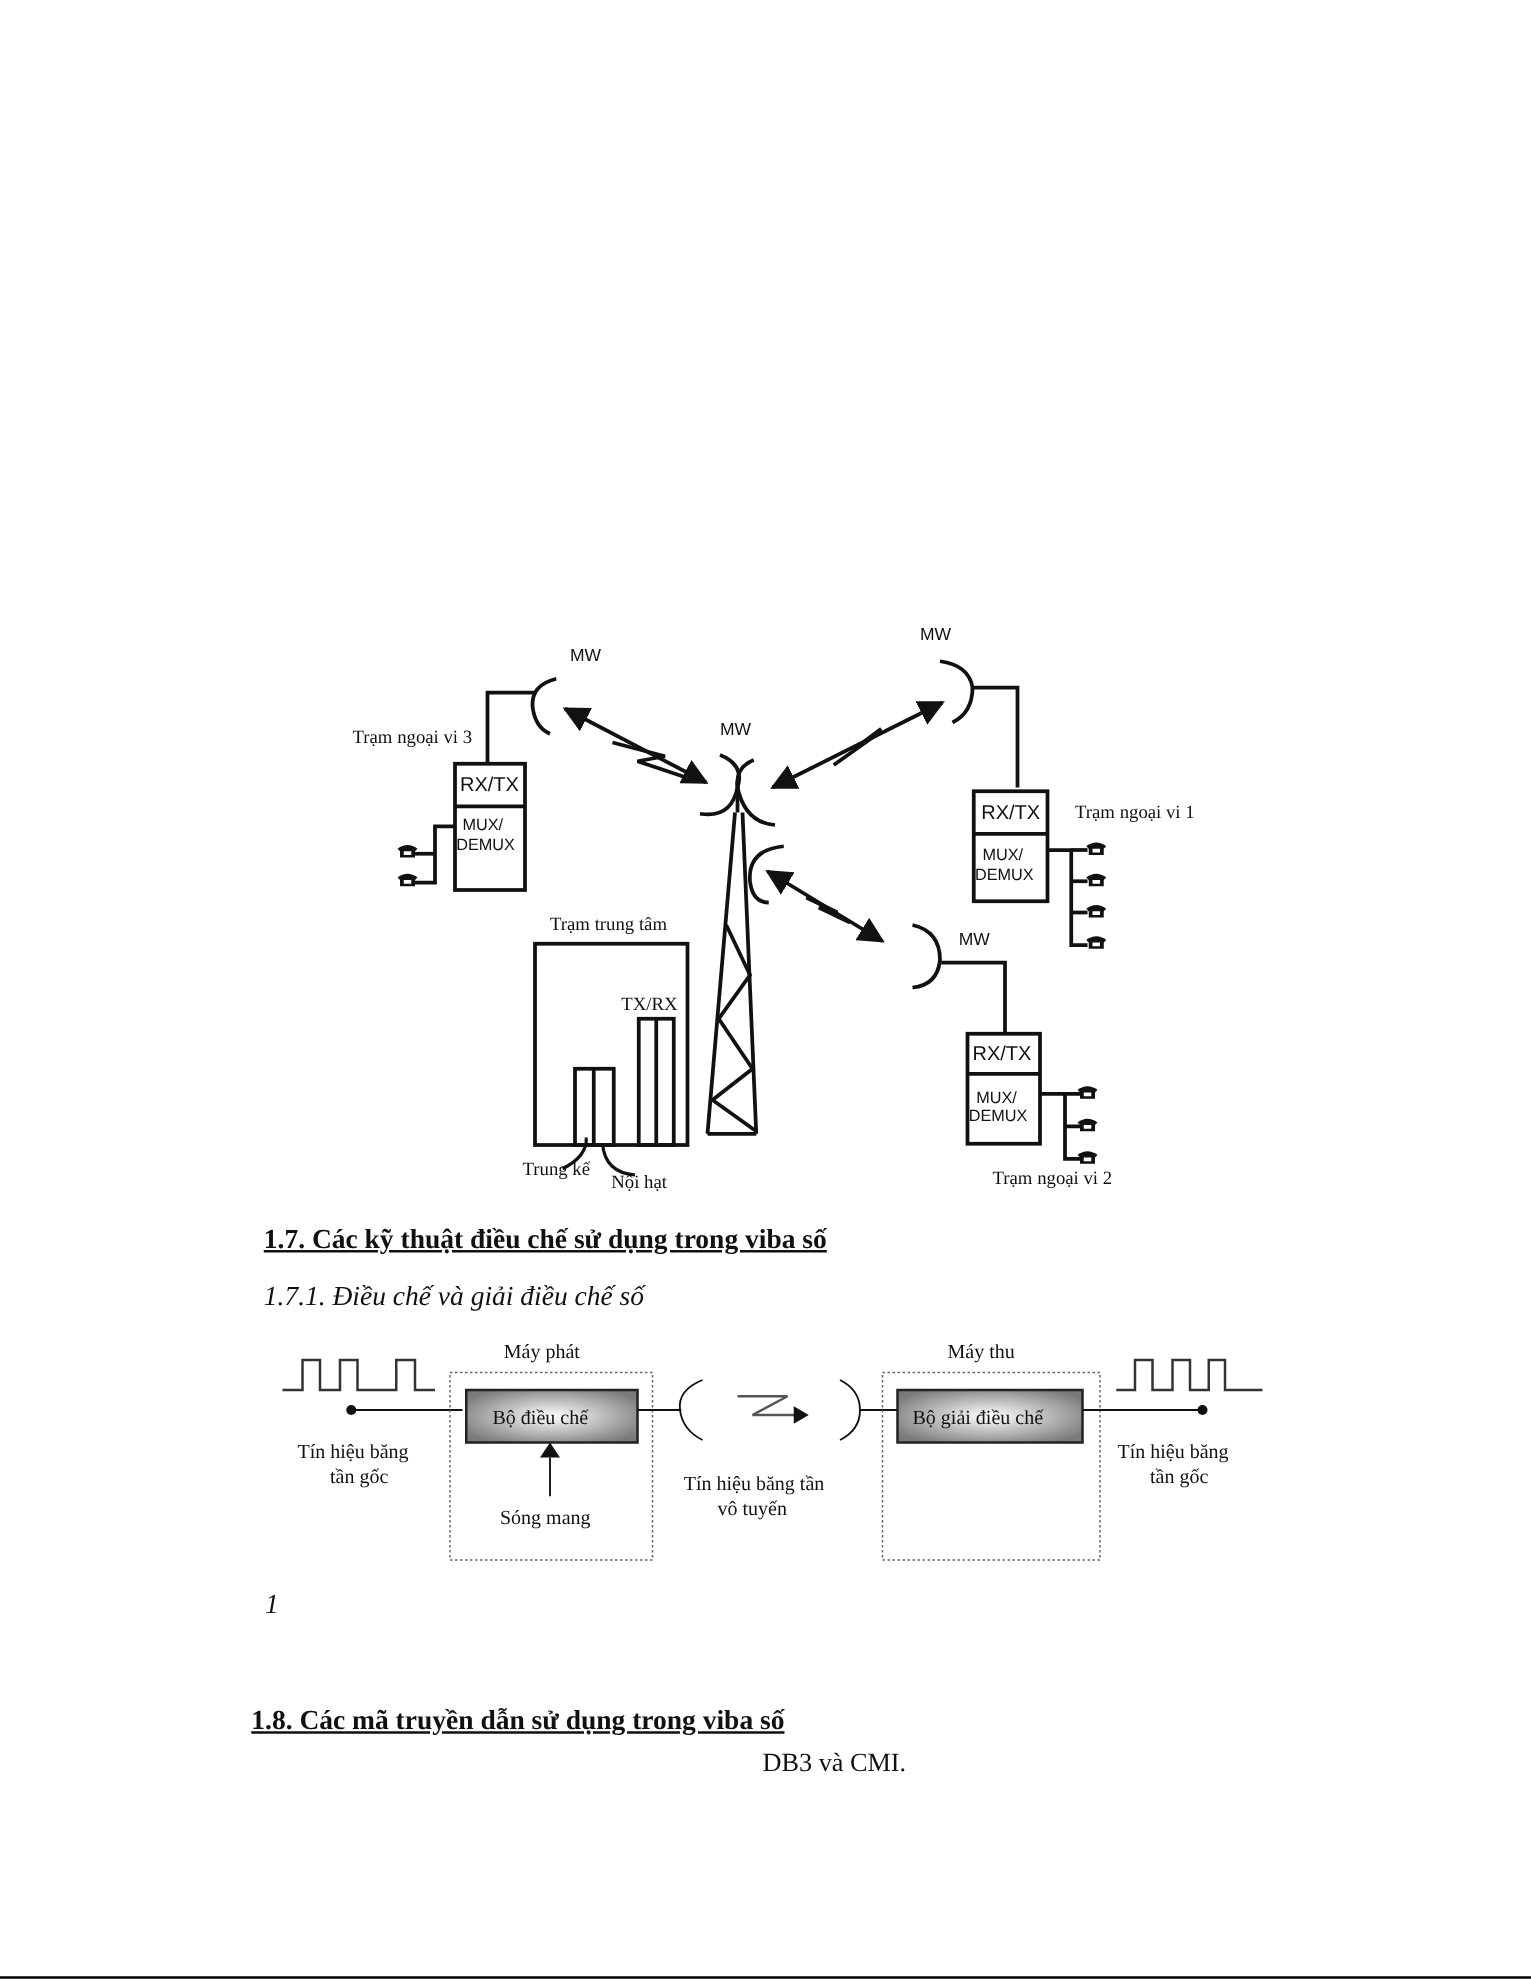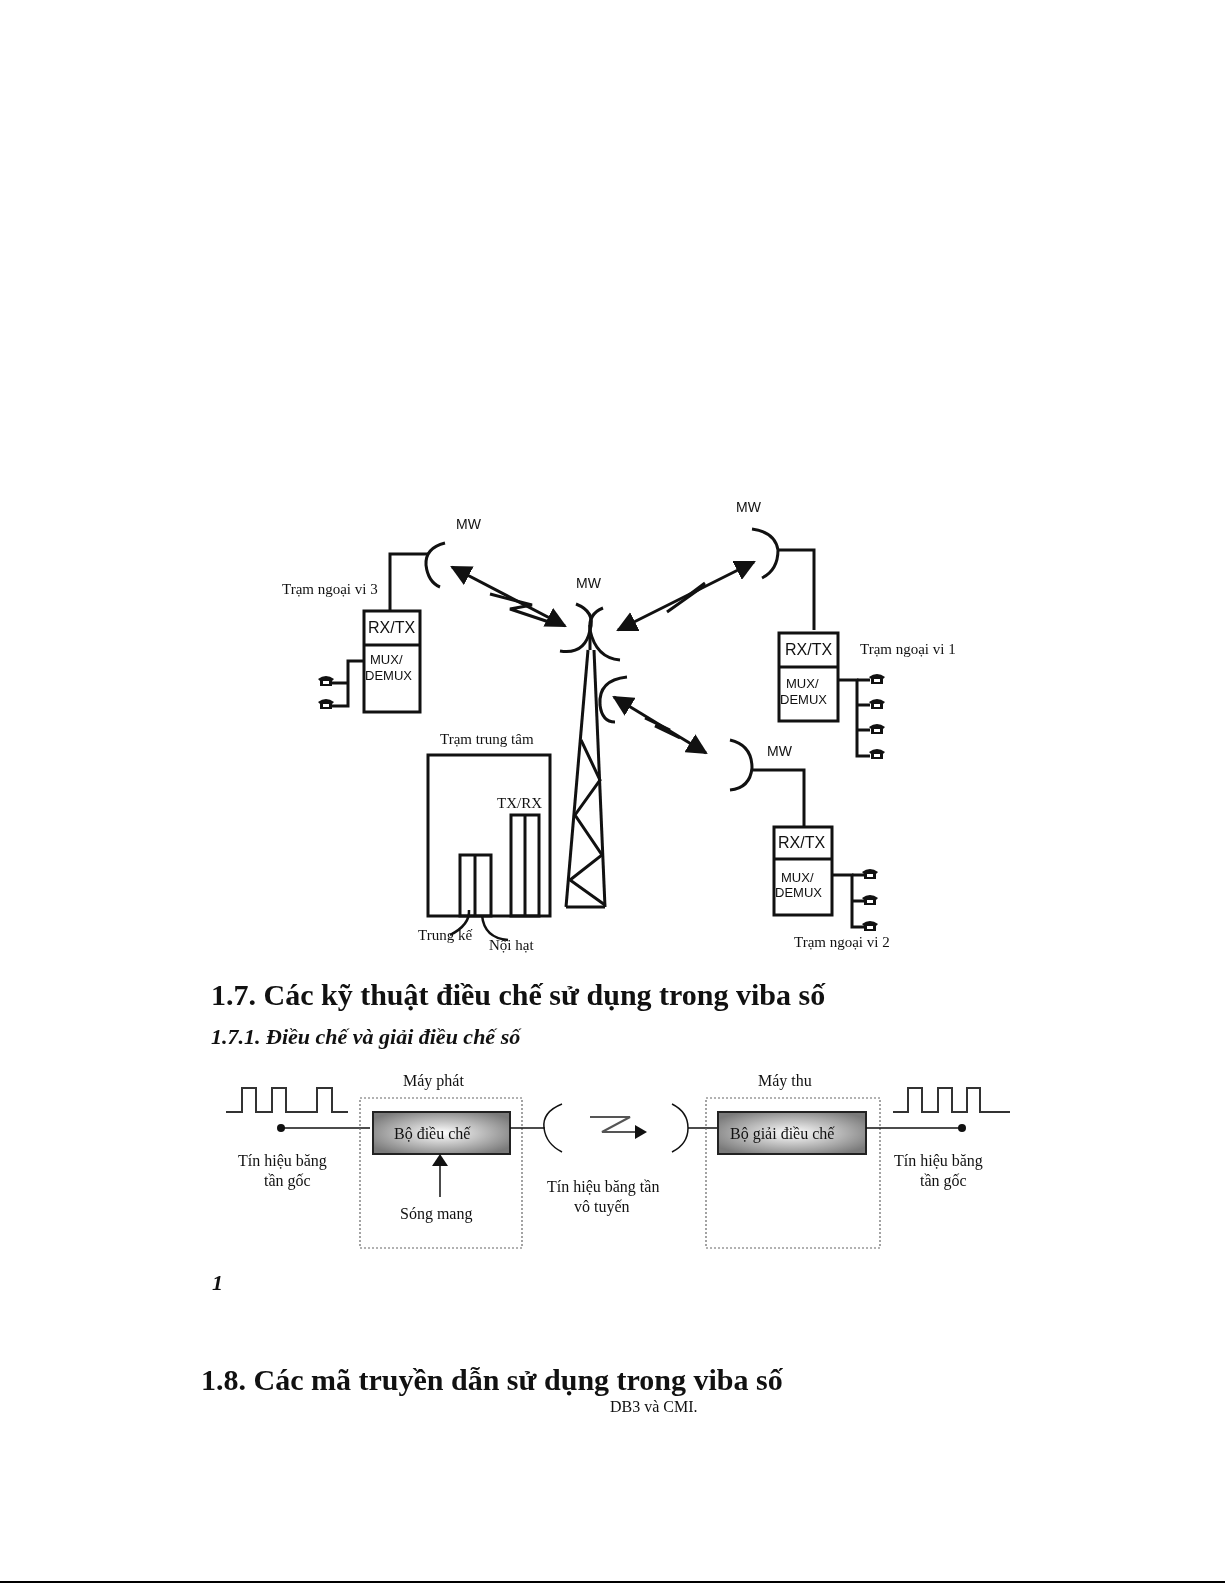--- a/index.html
+++ b/index.html
@@ -1,23 +1,23 @@
 <!DOCTYPE html>
 <html><head>
 <meta charset="utf-8">
 <style>
   html, body { margin: 0; padding: 0; background: #ffffff; }
   body { width: 1225px; height: 1585px; position: relative; overflow: hidden;
          font-family: "Liberation Serif", serif; color: #111; }
   .abs { position: absolute; }
   svg text { font-family: "Liberation Serif", serif; fill: #111; }
   svg text.sans { font-family: "Liberation Sans", sans-serif; }
-  .h1 { font-weight: bold; font-size: 30px; white-space: nowrap; }
-  .h2 { font-weight: bold; font-style: italic; font-size: 22px; white-space: nowrap; }
-  .para { font-size: 16px; white-space: nowrap; }
+  .h1 { font-weight: bold; font-size: 22px; white-space: nowrap; text-decoration: underline; }
+  .h2 { font-weight: normal; font-style: italic; font-size: 22px; white-space: nowrap; }
+  .para { font-size: 21px; white-space: nowrap; }
   .bottom-rule { position: absolute; left: 0; top: 1581px; width: 1225px; height: 2px; background: #000; }
 </style>
 </head>
 <body>
 
 <svg class="abs" style="left:0;top:0" width="1225" height="970">
   <defs>
     <marker id="arr" viewBox="0 0 10 10" refX="9" refY="5" markerWidth="7" markerHeight="7" orient="auto-start-reverse">
       <path d="M0,0 L10,5 L0,10 z" fill="#111"></path>
     </marker>

